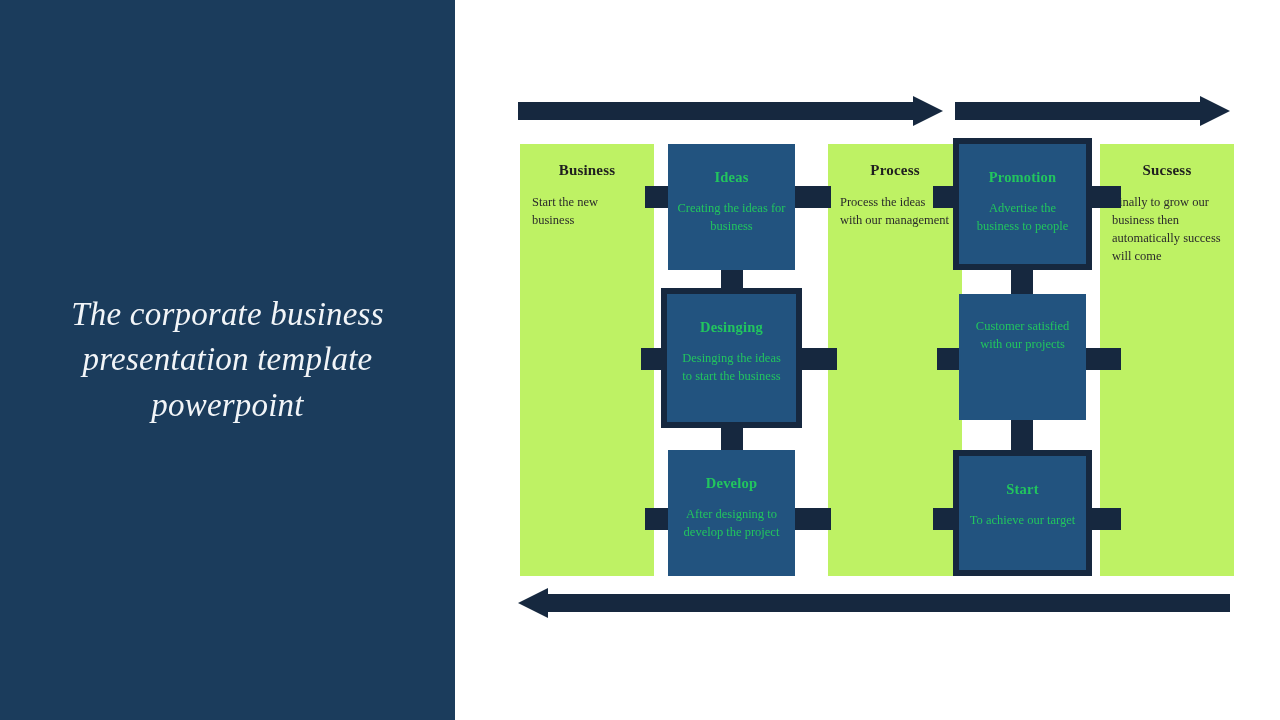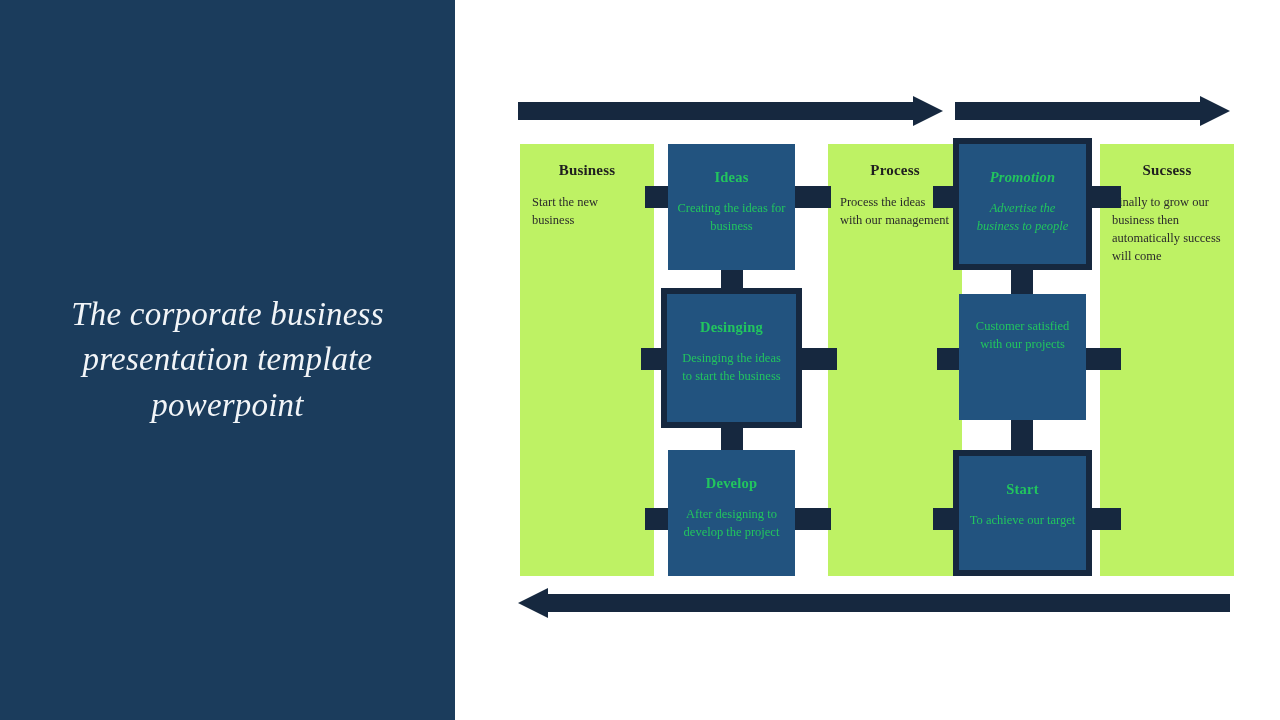--- a/index.html
+++ b/index.html
@@ -139,21 +139,21 @@
   .step .step-body {
     text-align: center;
     font-size: 12.5px;
     line-height: 1.42;
   }
 
   
   #step-ideas        { left: 213px; top: 144px; height: 126px; }
   #step-desinging    { left: 206px; top: 288px; height: 140px; width: 141px; }
   #step-develop      { left: 213px; top: 450px; height: 126px; }
-  #step-promotion    { left: 498px; top: 138px; height: 132px; width: 139px; font-style: italic; }
+  #step-promotion    { left: 498px; top: 138px; height: 132px; width: 139px; }
   #step-customer     { left: 504px; top: 294px; height: 126px; }
   #step-growth       { left: 498px; top: 450px; height: 126px; width: 139px; }
 
   
   .stub-h {
     position: absolute;
     height: 22px;
     background: #16283f;
     z-index: 2;
   }

